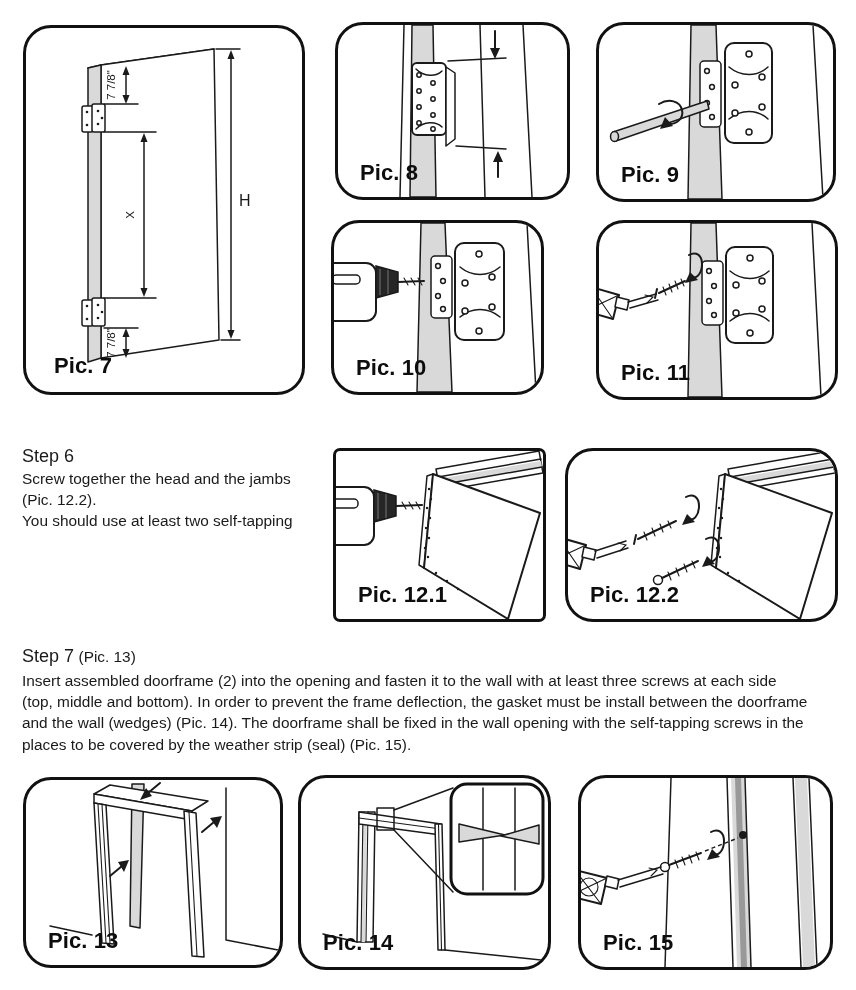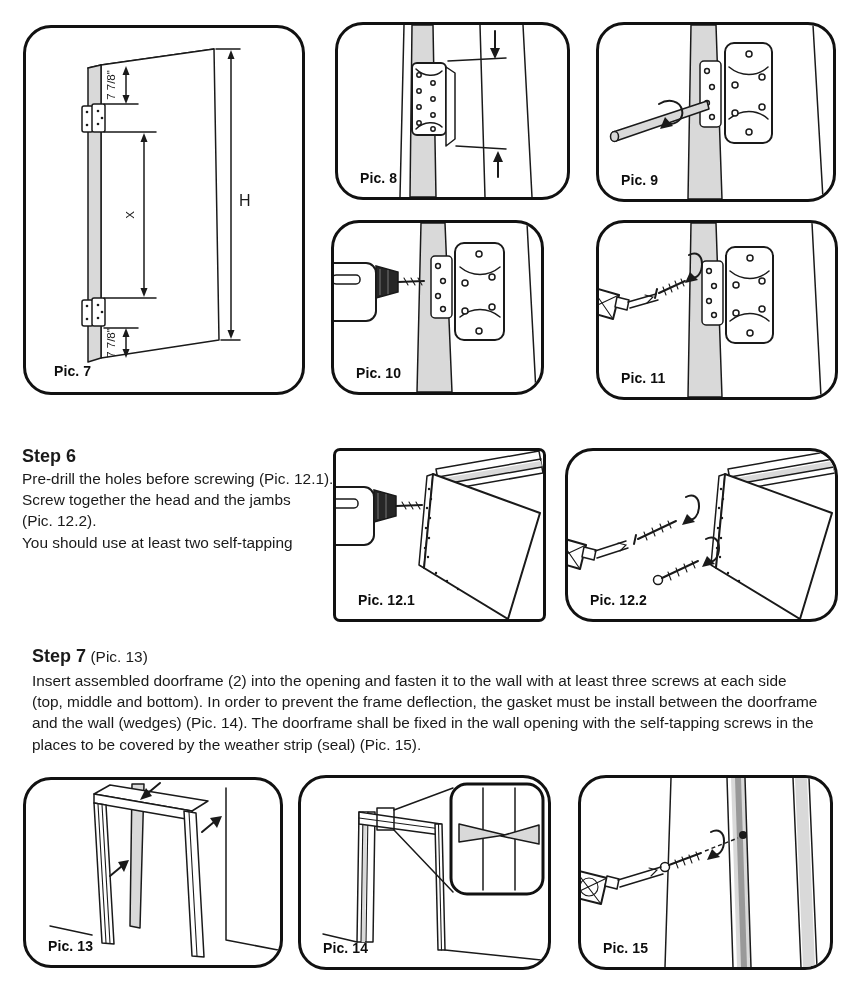--- a/index.html
+++ b/index.html
@@ -6,25 +6,25 @@
   body{
     width:856px;height:990px;position:relative;background:#ffffff;
     font-family:"Liberation Sans", sans-serif;color:#1a1a1a;overflow:hidden;
   }
   .panel{
     position:absolute;background:#ffffff;border:3px solid #111111;
     border-radius:28px;box-sizing:border-box;overflow:hidden;
   }
   .panel svg{position:absolute;left:0;top:0;}
   .pic-label{
-    position:absolute;left:22px;bottom:11px;font-weight:700;font-size:14px;
+    position:absolute;left:22px;bottom:11px;font-weight:700;font-size:22px;
     color:#0d0d0d;letter-spacing:0.1px;
   }
   .step{position:absolute;}
-  .step-heading{font-weight:700;font-size:18px;line-height:24px;}
+  .step-heading{font-weight:400;font-size:18px;line-height:24px;}
   .step-note{font-weight:400;font-size:15.4px;}
   .step-line{font-size:15.4px;line-height:21.2px;white-space:nowrap;}
   
   .ln{stroke:#1a1a1a;stroke-width:2;fill:none;stroke-linecap:round;stroke-linejoin:round;}
   .ln15{stroke:#1a1a1a;stroke-width:1.5;fill:none;stroke-linecap:round;stroke-linejoin:round;}
   .ln12{stroke:#1a1a1a;stroke-width:1.1;fill:none;stroke-linecap:round;}
   .wht{fill:#ffffff;stroke:#1a1a1a;stroke-width:2;stroke-linejoin:round;}
   .wht15{fill:#ffffff;stroke:#1a1a1a;stroke-width:1.5;stroke-linejoin:round;}
   .gry{fill:#d9d9d9;stroke:#1a1a1a;stroke-width:1.5;stroke-linejoin:round;}
   .gryn{fill:#d9d9d9;}
@@ -236,21 +236,20 @@
     <g>
       <path class="ln" stroke-width="2.4" d="M90,32 C97,28 103,32 103,41 C103,50 98,56 92,55"></path>
       <polygon class="blk" points="86,60 91,49 99,57"></polygon>
     </g>
   </svg>
   <div class="pic-label">Pic. 11</div>
 </div>
 
 <div class="step" style="left:22px;top:444px;width:320px;">
   <div class="step-heading">Step 6</div>
-  <div class="step-line">Pre-drill the holes before screwing (Pic. 12.1).</div>
   <div class="step-line">Screw together the head and the jambs</div>
   <div class="step-line">(Pic. 12.2).</div>
   <div class="step-line">You should use at least two self-tapping</div>
 </div>
 
 <div class="panel" style="left:333px;top:448px;width:213px;height:174px;border-radius:7px;">
   <svg viewBox="0 0 207 168" width="207" height="168">
     <g>
       <polygon class="wht15" points="100,18 203,0 207,22 104,40"></polygon>
       <line class="ln15" x1="102" y1="26" x2="205" y2="8"></line>
@@ -335,21 +334,21 @@
       <line class="ln12" x1="108" y1="117" x2="111" y2="125"></line>
       <line class="ln12" x1="116" y1="113" x2="119" y2="121"></line>
       <line class="ln12" x1="124" y1="110" x2="127" y2="117"></line>
       <path class="ln" stroke-width="2.2" d="M138,88 C145,84 151,88 151,97 C151,106 146,112 140,111"></path>
       <polygon class="blk" points="134,116 139,105 147,113"></polygon>
     </g>
   </svg>
   <div class="pic-label">Pic. 12.2</div>
 </div>
 
-<div class="step" style="left:32px;top:644px;width:824px;">
+<div class="step" style="left:22px;top:644px;width:824px;">
   <div style="margin-bottom:2px;">
     <span class="step-heading">Step 7</span>
     <span class="step-note">(Pic. 13)</span>
   </div>
   <div class="step-line">Insert assembled doorframe (2) into the opening and fasten it to the wall with at least three screws at each side</div>
   <div class="step-line">(top, middle and bottom). In order to prevent the frame deflection, the gasket must be install between the doorframe</div>
   <div class="step-line">and the wall (wedges) (Pic. 14). The doorframe shall be fixed in the wall opening with the self-tapping screws in the</div>
   <div class="step-line">places to be covered by the weather strip (seal) (Pic. 15).</div>
 </div>
 

